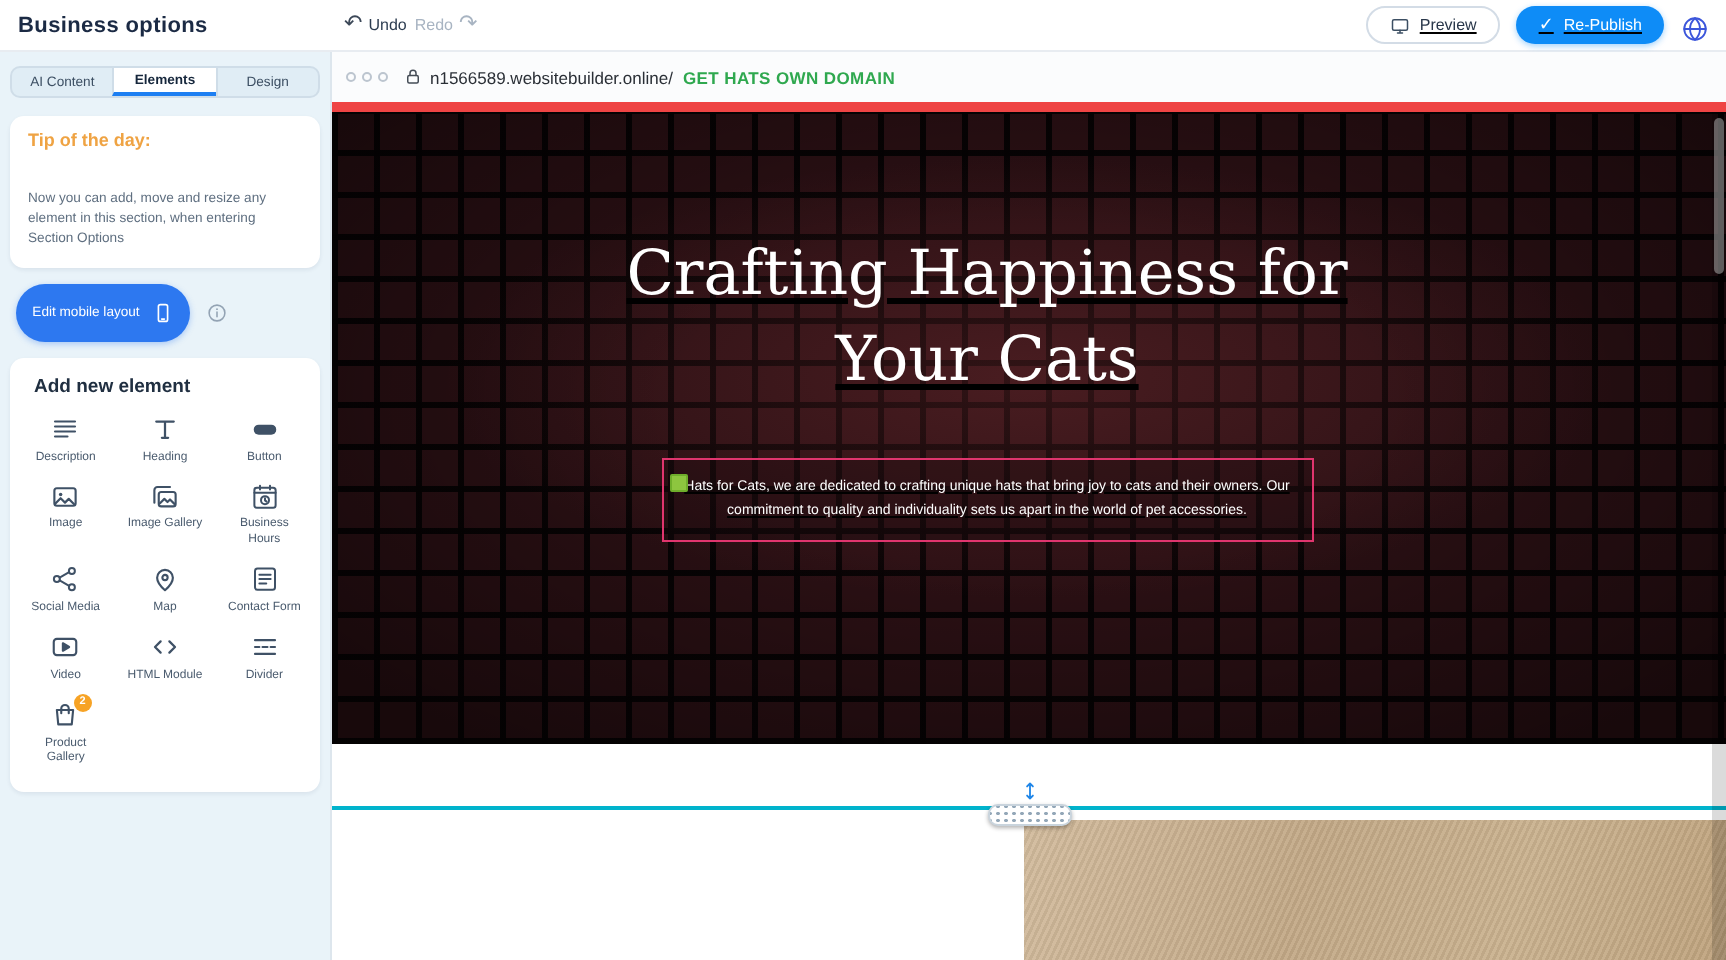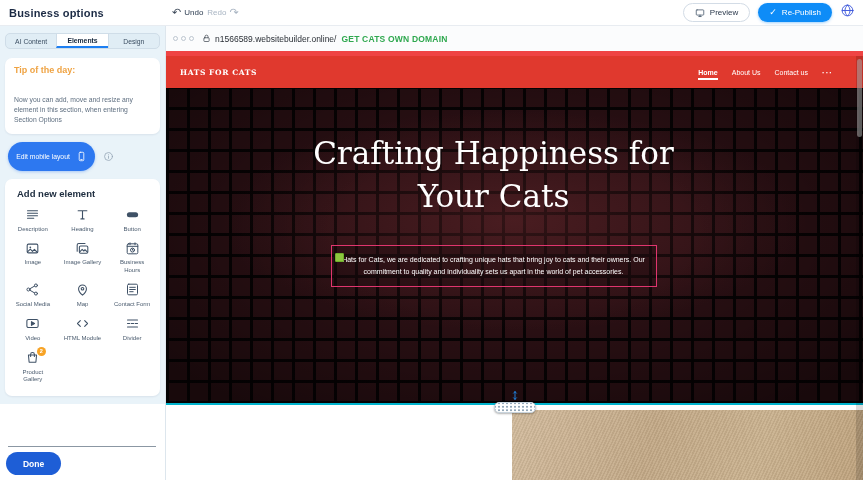--- a/index.html
+++ b/index.html
@@ -9,21 +9,21 @@
 
   
   .topbar { position:absolute; top:0; left:0; right:0; height:26px; background:#fff;
             border-bottom:1px solid #e8ecf1; display:flex; align-items:center; z-index:20; }
   .app-title { margin-left:9px; font-size:11px; font-weight:bold; color:#1b2a44; letter-spacing:.2px; }
   .history { position:absolute; left:172px; display:flex; align-items:center; gap:4px; }
   .hist-btn { display:flex; align-items:center; gap:3px; background:none; border:none; cursor:pointer;
               font-size:8px; color:#2c3c50; font-family:inherit; }
   .hist-btn .hist-icon { font-size:11px; line-height:1; color:#3c4858; }
   .hist-btn.disabled, .hist-btn.disabled .hist-icon { color:#a8b4c2; }
-  .topbar-right { margin-left:auto; margin-right:8px; display:flex; align-items:flex-start; gap:8px; }
+  .topbar-right { margin-left:auto; margin-right:8px; display:flex; align-items:flex-end; gap:8px;text-decoration:underline; }
   .preview-btn { height:19px; padding:0 11px; border-radius:10px; border:1px solid #d3dce6; background:#fff;
                  display:flex; align-items:center; gap:5px; font-size:8px; color:#29374a; cursor:pointer; font-family:inherit; }
   .preview-btn svg { width:10px; height:10px; color:#3c4f63; }
   .republish-btn { height:19px; padding:0 11px; border-radius:10px; border:none; background:#0e8cf7;
                    display:flex; align-items:center; gap:5px; font-size:8px; color:#fff; cursor:pointer;
                    font-family:inherit; box-shadow:0 1px 3px rgba(14,140,247,.4); }
   .republish-btn .check { font-size:9px; line-height:1; }
   .globe { display:flex; }
   .globe svg { width:15px; height:15px; color:#3c56db; }
 
@@ -85,21 +85,21 @@
   .nav-more { font-size:8px; color:#fff; font-weight:bold; letter-spacing:1px; cursor:pointer; }
 
   .hero { position:relative; height:316px; background-color:#2b1014;
     background-image:
       radial-gradient(ellipse 60% 50% at 50% 42%, rgba(130,52,56,.35), rgba(0,0,0,0) 70%),
       repeating-linear-gradient(0deg, rgba(5,2,3,.95) 0 3px, rgba(0,0,0,0) 3px 21px),
       repeating-linear-gradient(90deg, rgba(5,2,3,.95) 0 3px, rgba(0,0,0,0) 3px 21px);
     overflow:hidden; }
   .hero::after { content:""; position:absolute; inset:0; z-index:0;
       background:radial-gradient(ellipse at 50% 45%, rgba(0,0,0,0) 35%, rgba(0,0,0,.45) 90%); }
-  .hero-inner { position:relative; z-index:1; margin-right:42px; padding-top:44px; }
+  .hero-inner { position:relative; z-index:1; margin-right:42px; padding-top:60px;text-decoration:underline; }
   .hero-heading { font-family:"DejaVu Serif", serif; font-weight:normal; font-size:31px; line-height:1.4;
                   color:#fff; text-align:center; max-width:395px; margin:0 auto; cursor:pointer; }
   .hero-sub { font-family:"DejaVu Serif", serif; font-size:15px; line-height:1.4; color:#efe8e8;
               text-align:center; margin-top:18px; cursor:pointer; }
   .hero-box { position:relative; width:326px; margin:26px auto 0; border:1px solid #e0356e;
               background:rgba(22,9,12,.3); padding:8px 8px; cursor:pointer; }
   .img-handle { position:absolute; left:3px; top:7px; width:9px; height:9px; background:#8dc63f;
                 border:1px solid #6fae2b; border-radius:1px; }
   .hero-par { font-size:7px; line-height:1.7; color:#fff; text-align:center; }
 
@@ -311,51 +311,38 @@
                 <path d="M5.5 8h13l-1.1 11.5H6.6L5.5 8z"></path>
                 <path d="M9 10.5V7a3 3 0 016 0v3.5"></path>
               </svg>
             </span>
             <span class="el-badge">2</span>
             <span class="el-label">Product Gallery</span>
           </div>
         </div>
     </div>
 
-    <div class="panel-footer">
-      <div class="panel-divider"></div>
-      <button class="done-btn">Done</button>
-    </div>
   </aside>
 
   <main class="main">
     <div class="browser-bar">
       <span class="dot"></span>
       <span class="dot"></span>
       <span class="dot"></span>
       <span class="lock">
         <svg viewBox="0 0 24 24" fill="none" stroke="currentColor" stroke-width="2" stroke-linecap="round">
             <rect x="5" y="10" width="14" height="10" rx="2"></rect>
             <path d="M8 10V7a4 4 0 018 0v3"></path>
           </svg>
       </span>
       <span class="url">n1566589.websitebuilder.online/</span>
-      <a class="domain-link">GET CATS OWN DOMAIN</a>
+      <a class="domain-link">GET HATS OWN DOMAIN</a>
     </div>
 
     <div class="site">
-      <div class="site-header">
-        <span class="logo">HATS FOR CATS</span>
-        <nav class="site-nav">
-          <span class="nav-item active">Home</span>
-          <span class="nav-item">About Us</span>
-          <span class="nav-item">Contact us</span>
-          <span class="nav-more">···</span>
-        </nav>
-      </div>
 
       <div class="hero">
         <div class="hero-inner">
           <h1 class="hero-heading">Crafting Happiness for Your Cats</h1>
           <div class="hero-box">
             <span class="img-handle"></span>
             <p class="hero-par">Hats for Cats, we are dedicated to crafting unique hats that bring joy to cats and their owners. Our commitment to quality and individuality sets us apart in the world of pet accessories.</p>
           </div>
         </div>
       </div>

